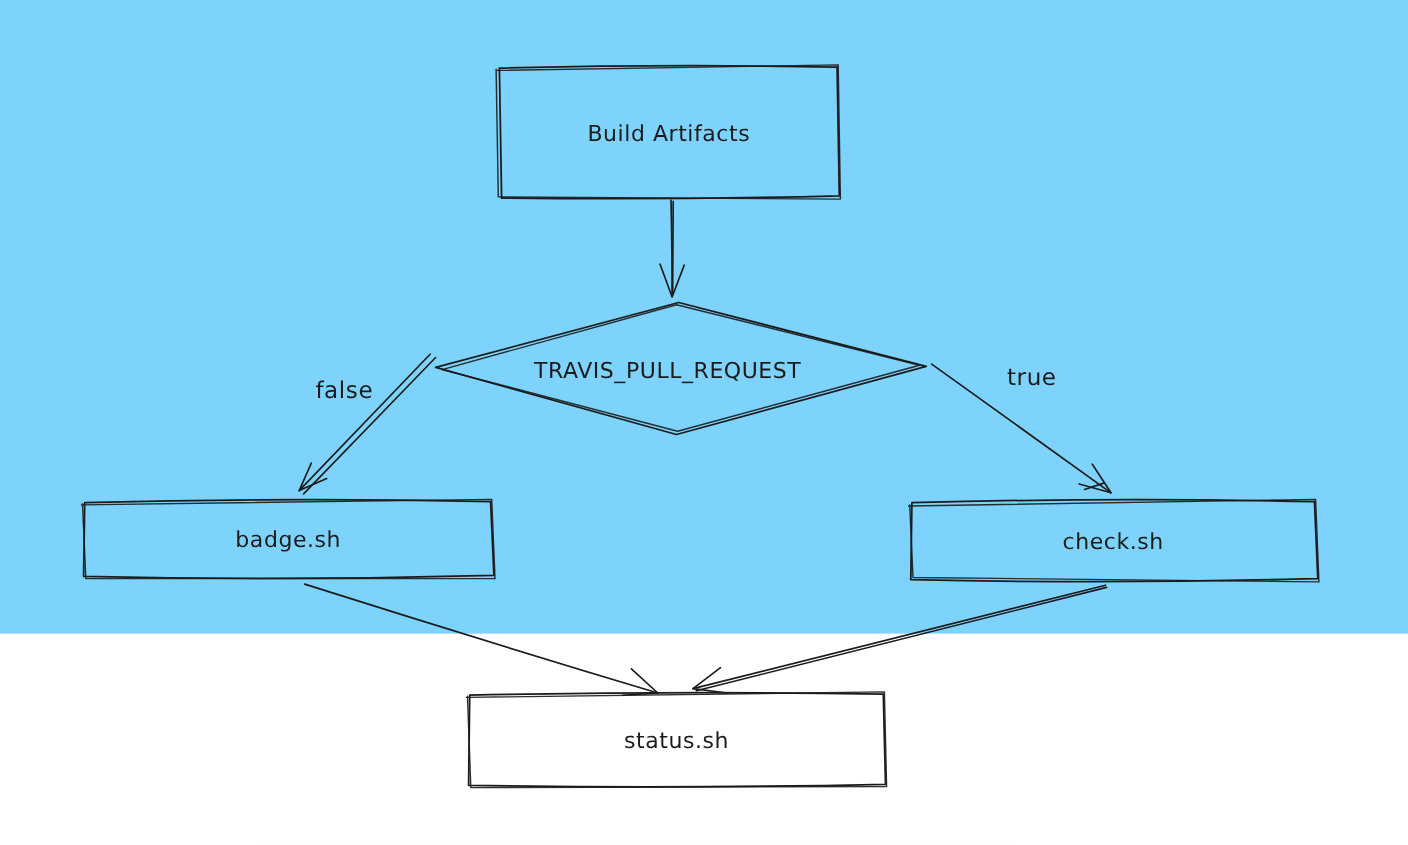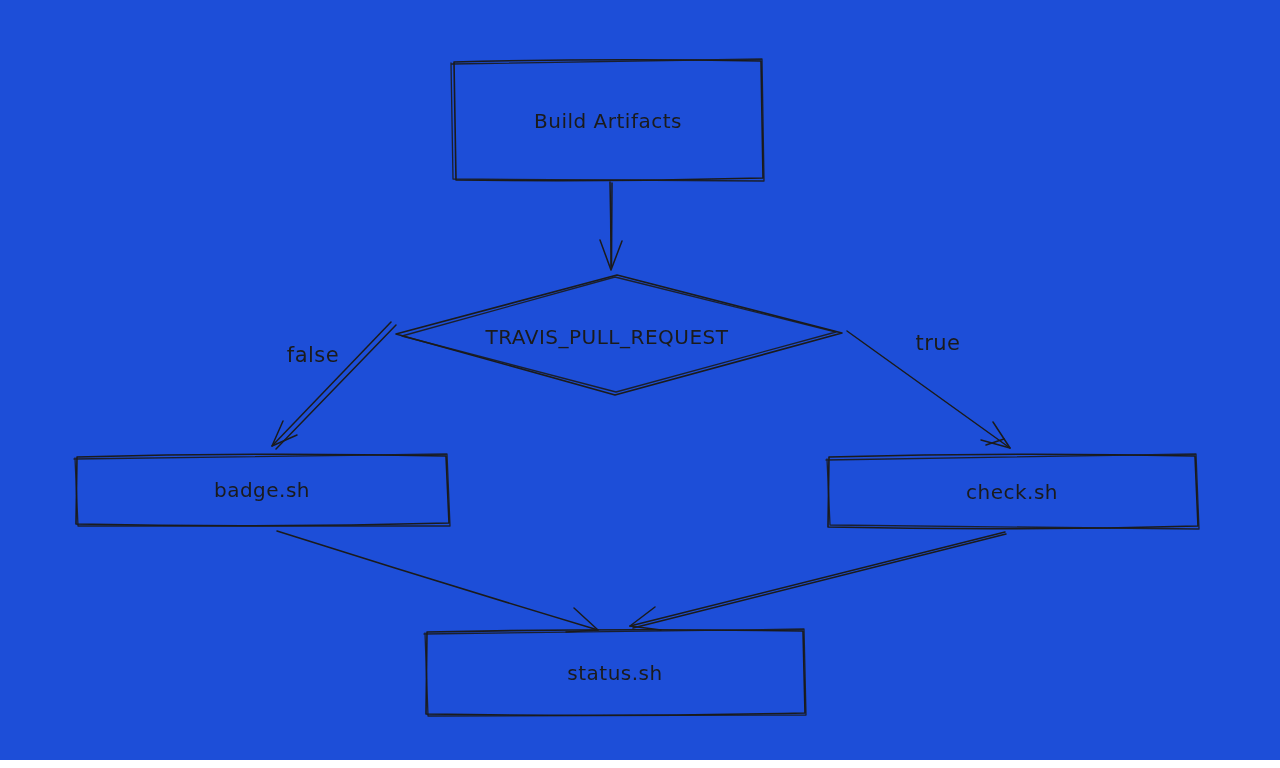--- a/index.html
+++ b/index.html
@@ -7,22 +7,22 @@
     padding: 0;
     background: #ffffff;
     width: 1280px;
     height: 768px;
     overflow: hidden;
     font-family: "DejaVu Sans", sans-serif;
   }
   .canvas {
     position: relative;
     width: 1280px;
-    height: 760px;
-    background: #1d4ed8;
+    height: 576px;
+    background: #7dd3fc;
   }
   svg.sketch {
     position: absolute;
     left: 0;
     top: 0;
   }
   .stroke {
     fill: none;
     stroke: #1b1b1b;
     stroke-width: 1.6;

